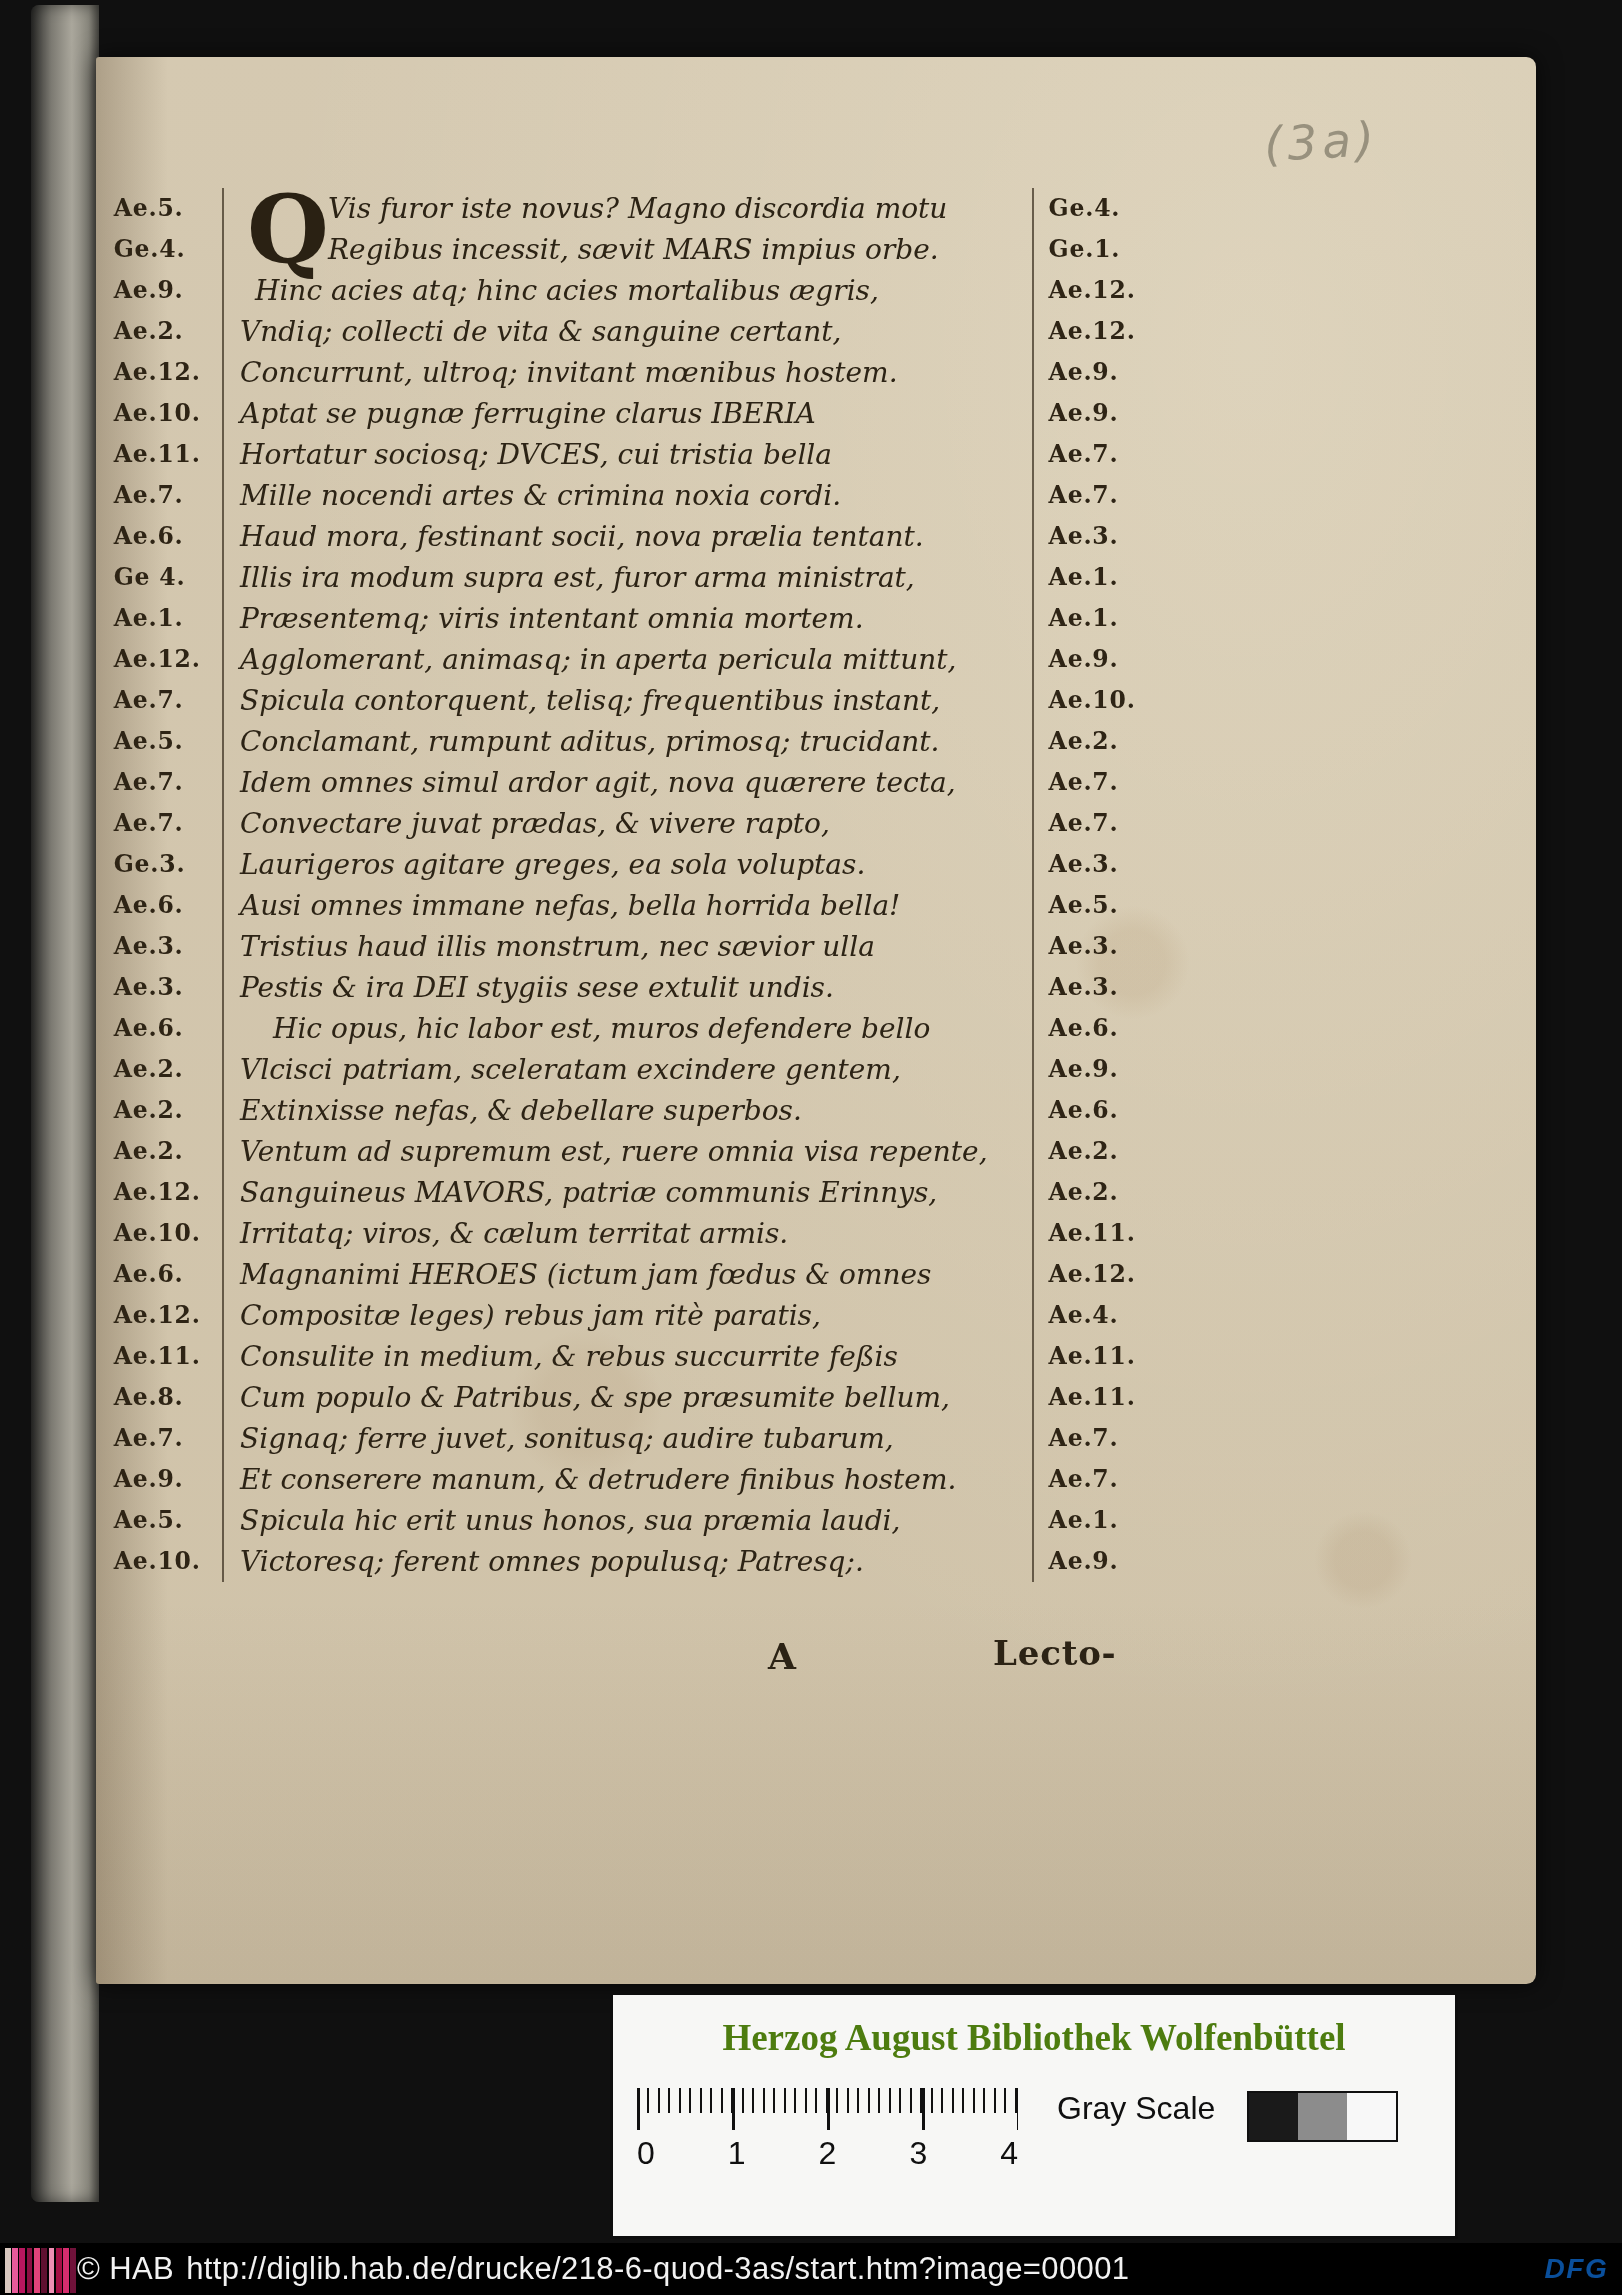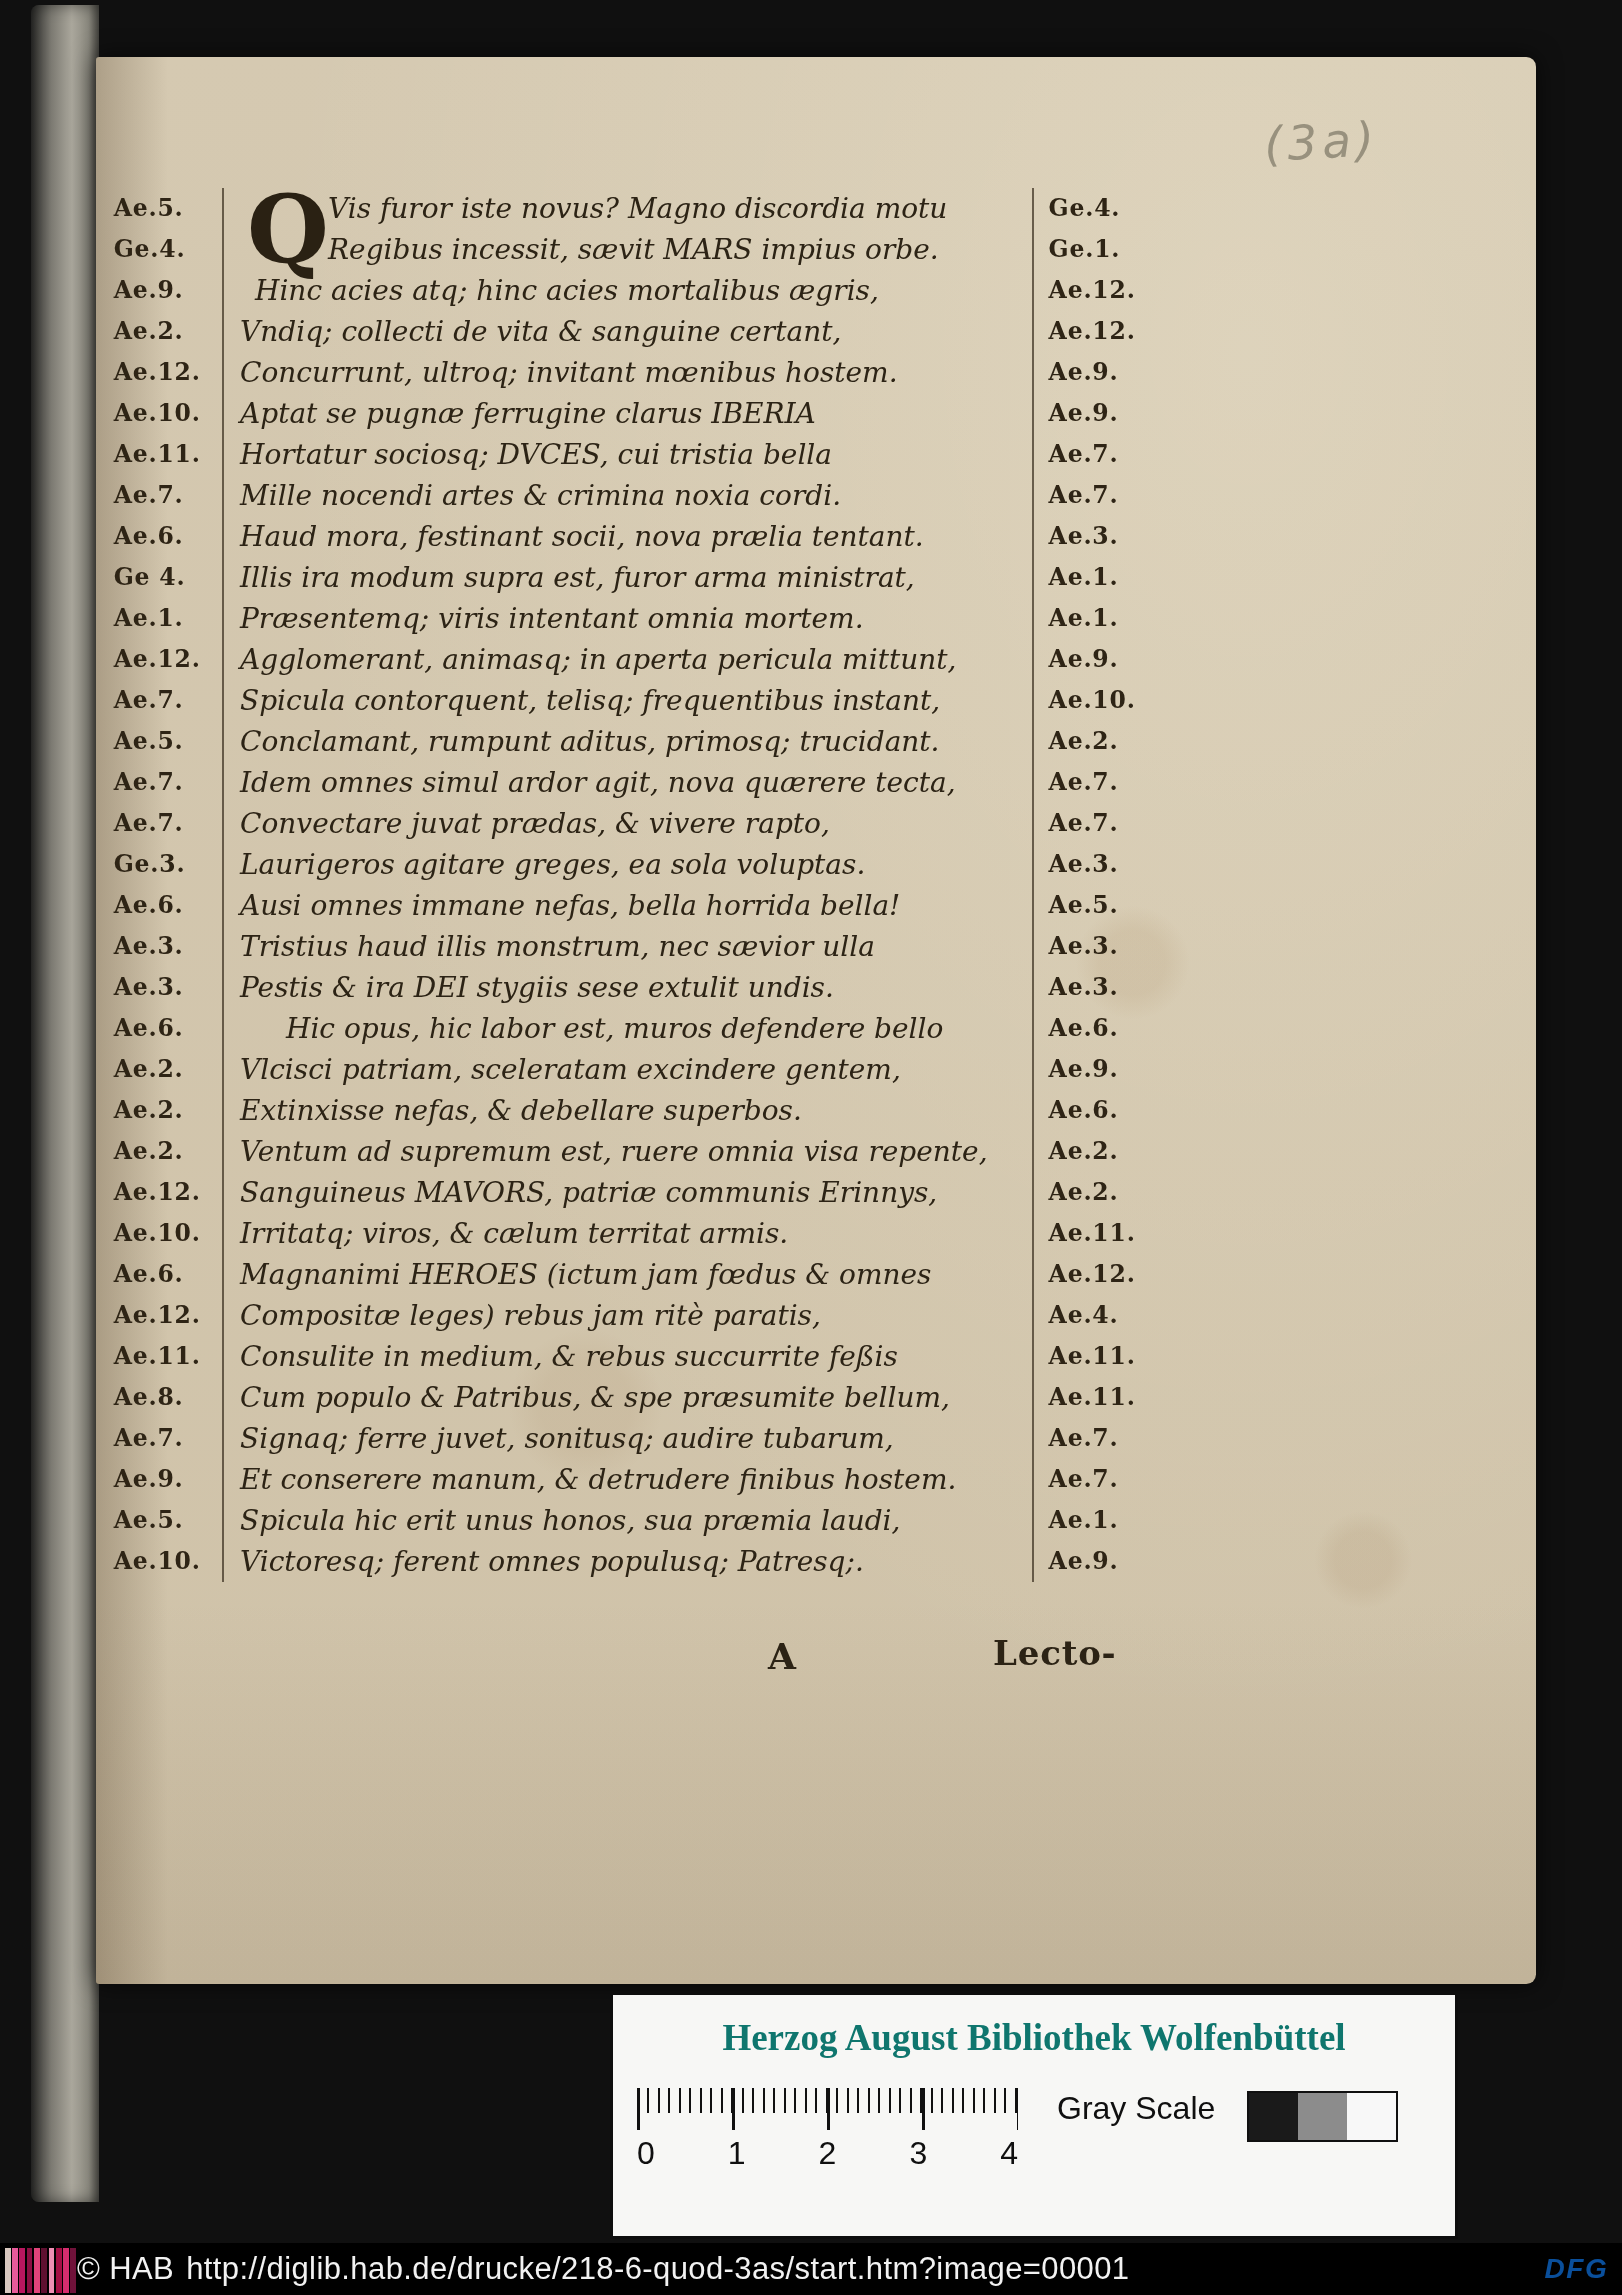--- a/index.html
+++ b/index.html
@@ -52,36 +52,36 @@
     border-left:2.4px solid rgba(55,44,28,.7);
     border-right:2.4px solid rgba(55,44,28,.7);
     font-style:italic;font-size:28px;color:#2c2315;overflow:hidden;
   }
   .rref{
     width:122px;box-sizing:border-box;padding-left:14.6px;
     font-size:23.5px;font-weight:700;letter-spacing:0.8px;color:#2e2415;
   }
   .dc .vtext{padding-left:104px;}
   .ind1 .vtext{padding-left:31px;}
-  .ind2 .vtext{padding-left:62px;}
+  .ind2 .vtext{padding-left:49px;}
   .dropcap{
     position:absolute;left:151px;top:133px;
     font-size:94px;line-height:78px;font-weight:700;color:#2a2113;
   }
 
   .sig{position:absolute;left:672px;top:1578px;font-size:36px;font-weight:700;}
   .catchword{position:absolute;left:897px;top:1576px;font-size:34px;font-weight:700;letter-spacing:0.8px;}
 
   
   .label-card{
     position:absolute;left:610px;top:1992px;width:848px;height:247px;
     background:#f7f7f5;border:3.2px solid #0d0d0d;box-sizing:border-box;
   }
   .label-title{
-    margin-top:21px;text-align:center;color:#0f766e;
+    margin-top:21px;text-align:center;color:#4d7c0f;
     font-family:"Liberation Serif",serif;font-weight:700;font-size:37px;
   }
   .label-row{display:flex;align-items:flex-start;padding:0 24px;margin-top:29px;}
   .ruler{width:381px;}
   .ruler-ticks{
     height:42px;
     background-image:
       repeating-linear-gradient(90deg,#101010 0 3.2px, transparent 3.2px 95px),
       repeating-linear-gradient(90deg,#101010 0 1.6px, transparent 1.6px 10.5px);
     background-size:100% 100%,100% 60%;

